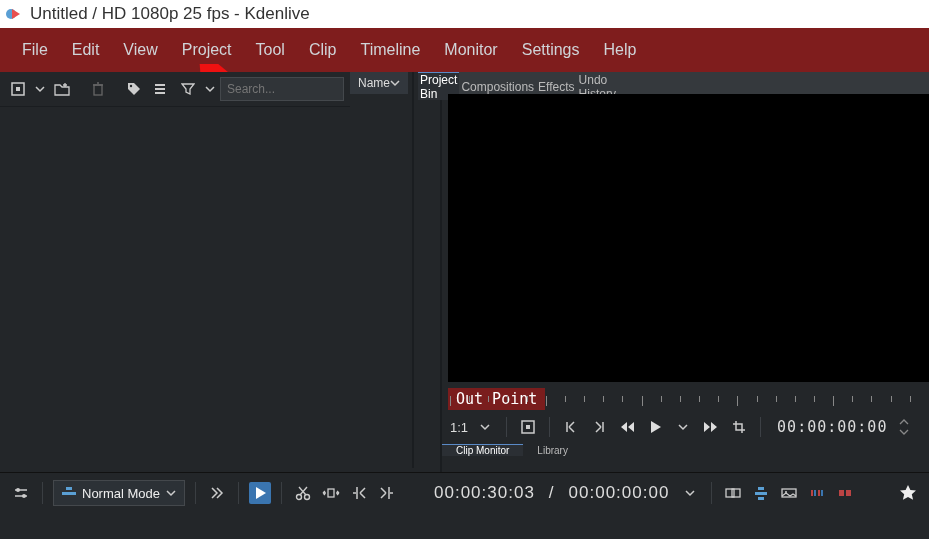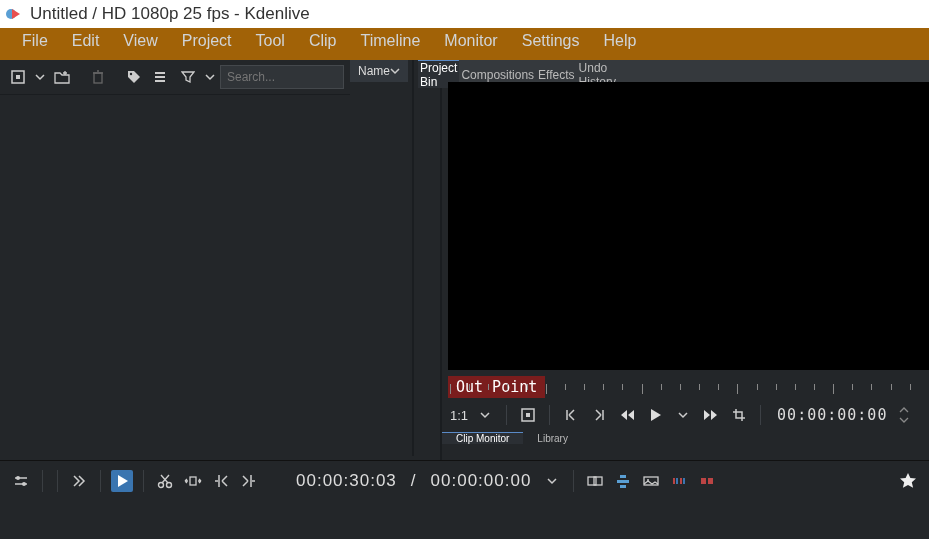--- a/index.html
+++ b/index.html
@@ -1,19 +1,19 @@
 <!DOCTYPE html>
 <html><head>
 <meta charset="utf-8">
 <style>
 html,body{margin:0;padding:0;width:929px;height:539px;background:#232629;font-family:Verdana,Arial,sans-serif;font-size:13px;color:#eee;overflow:hidden}
 .titlebar{height:28px;background:#fff;display:flex;align-items:center;padding:0 6px;color:#222}
 .titlebar .logo{width:16px;height:16px;margin-right:8px;position:relative;display:inline-block}
 .titlebar .title{font-size:17px;color:#333}
-.menubar{height:32px;background:#a16207;display:flex;padding:0 10px;position:relative}
+.menubar{height:32px;background:#7f1d1d;display:flex;align-items:center;padding:6px 10px;position:relative}
 .menubar .item{padding:4px 10px;margin:0 2px;color:#d0d4d8;font-size:16px;cursor:default}
 .arrow-annot{position:absolute;left:194px;top:64px;pointer-events:none}
 .mainarea{display:flex;height:400px}
 .leftpanel{width:440px;background:#232629;display:flex;flex-direction:row;position:relative}
 .leftpanel .toolbar{height:34px;background:#232629;display:flex;align-items:center;padding:0 6px;gap:2px;border-bottom:1px solid #1a1d20}
 .ticon{width:24px;height:24px;display:flex;align-items:center;justify-content:center;color:#ccc;cursor:default}
 .ticon.small{width:16px}
 .spacer{width:8px}
 .flex1{flex:1}
 .searchbox{height:22px;background:#303438;border:1px solid #44484c;width:110px;color:#aaa;font-size:12px;padding:0 6px}
@@ -258,20 +258,30 @@
 
 <div class="bottombar">
   <div class="ic">
       <svg width="16" height="14" viewBox="0 0 16 14">
         <path d="M2 4h12M2 10h12" stroke="#ccc" stroke-width="1.5"></path>
         <circle cx="5" cy="4" r="2" fill="#ccc"></circle>
         <circle cx="11" cy="10" r="2" fill="#ccc"></circle>
       </svg>
     </div>
   <div class="sep"></div>
+  <div class="mode">
+    <svg width="14" height="12" viewBox="0 0 14 12">
+        <rect x="0" y="5" width="14" height="3" fill="#5a9fd4"></rect>
+        <rect x="4" y="0" width="6" height="3" fill="#5a9fd4"></rect>
+      </svg>
+    <span>Normal Mode</span>
+    <svg width="10" height="10" viewBox="0 0 10 10">
+        <path d="M1 3 L5 7 L9 3" fill="none" stroke="#ccc" stroke-width="1.5"></path>
+      </svg>
+  </div>
   <div class="sep"></div>
   <div class="ic">
       <svg width="16" height="14" viewBox="0 0 16 14">
         <path d="M3 2l5 5-5 5M8 2l5 5-5 5" stroke="#ccc" stroke-width="1.5" fill="none"></path>
       </svg>
     </div>
   <div class="sep"></div>
   <div class="ic active">
       <svg width="14" height="14" viewBox="0 0 14 14">
         <path d="M3 1l10 6-10 6z" fill="#fff"></path>

